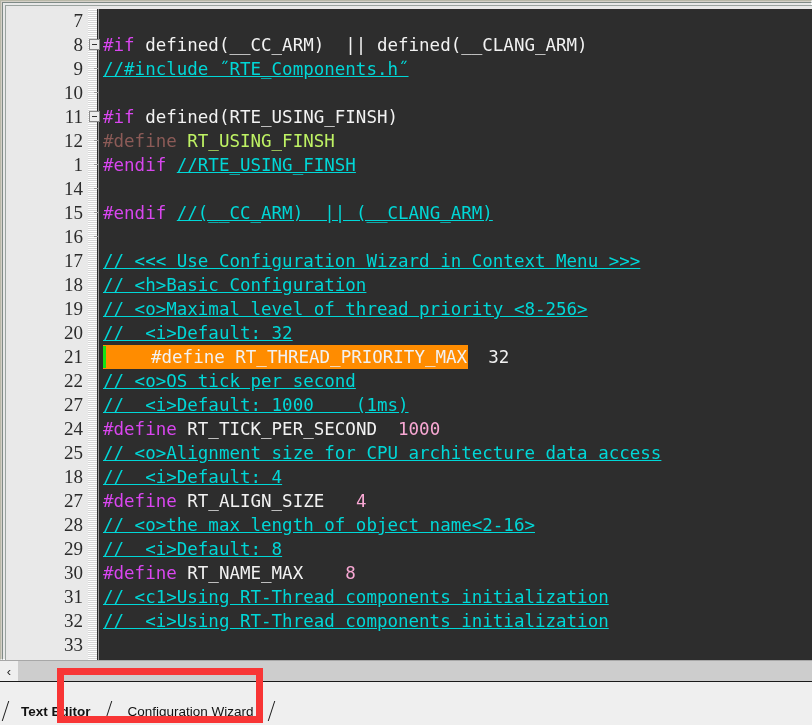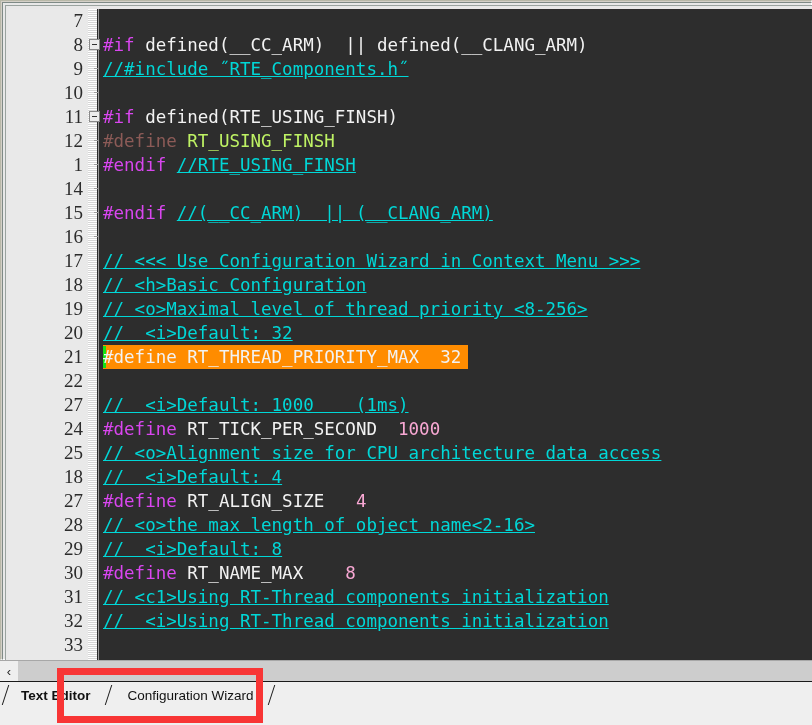--- a/index.html
+++ b/index.html
@@ -98,21 +98,21 @@
     letter-spacing:0px;
     color:#e6e6e6;white-space:pre;
   }
   .cm{color:#00d7d7;text-decoration:underline;}       
   .pp{color:#d946ef;}       
   .id{color:#f2f2f2;margin-top:32px;}       
   .num{color:#f9a8d4;}      
   .dim-pp{color:#8c5b57;}   
   .dim-id{color:#bef264;}   
 
-  .row.hl .code{color:#ffffff;}
+  .row.hl .code{color:#ffffff;padding-left:48px;}
   .hlbg{
     position:absolute;top:0;left:94px;height:24px;
     background:#ff8c00;
   }
   .cursorbar{
     position:absolute;left:94px;top:1px;width:3px;height:22px;
     background:#14e214;
   }
 
   
@@ -131,21 +131,21 @@
     position:absolute;left:18px;top:0;right:0;height:20px;
     background:#cdcdcd;
   }
 
   
   .tabstrip{
     position:absolute;left:0;top:681px;width:812px;height:44px;
     background:#efefef;border-top:1px solid #1a1a1a;
   }
   .tabs{
-    position:absolute;left:0;top:0;height:26px;
+    position:absolute;left:0;top:16px;height:26px;
     display:flex;align-items:center;
     font-size:13.5px;color:#111;
   }
   .tab{
     position:relative;height:26px;display:flex;align-items:center;
     padding:0 12px 0 14px;white-space:nowrap;
   }
   .tab.active{font-weight:bold;padding-left:10px;}
   .tabsep{
     width:11px;height:26px;position:relative;
@@ -188,21 +188,21 @@
               <div class="row"><div class="lno">12</div><div class="foldtick"></div><div class="code"><span class="dim-pp">#define</span><span class="dim-id"> RT_USING_FINSH</span></div></div>
               <div class="row"><div class="lno">1</div><div class="foldtick"></div><div class="code"><span class="pp">#endif</span><span class="id"> </span><span class="cm">//RTE_USING_FINSH</span></div></div>
               <div class="row"><div class="lno">14</div><div class="foldtick"></div><div class="code"></div></div>
               <div class="row"><div class="lno">15</div><div class="foldtick"></div><div class="code"><span class="pp">#endif</span><span class="id"> </span><span class="cm">//(__CC_ARM)  || (__CLANG_ARM)</span></div></div>
               <div class="row"><div class="lno">16</div><div class="foldtick"></div><div class="code"></div></div>
               <div class="row"><div class="lno">17</div><div class="code"><span class="cm">// &lt;&lt;&lt; Use Configuration Wizard in Context Menu &gt;&gt;&gt;</span></div></div>
               <div class="row"><div class="lno">18</div><div class="code"><span class="cm">// &lt;h&gt;Basic Configuration</span></div></div>
               <div class="row"><div class="lno">19</div><div class="code"><span class="cm">// &lt;o&gt;Maximal level of thread priority &lt;8-256&gt;</span></div></div>
               <div class="row"><div class="lno">20</div><div class="code"><span class="cm">//  &lt;i&gt;Default: 32</span></div></div>
               <div class="row hl"><div class="lno">21</div><div class="hlbg" style="width: 364.7px;"></div><div class="cursorbar"></div><div class="code"><span class="id">#define RT_THREAD_PRIORITY_MAX  32</span></div></div>
-              <div class="row"><div class="lno">22</div></div>
+              <div class="row"><div class="lno">22</div><div class="code"><span class="cm">// &lt;o&gt;OS tick per second</span></div></div>
               <div class="row"><div class="lno">27</div><div class="code"><span class="cm">//  &lt;i&gt;Default: 1000    (1ms)</span></div></div>
               <div class="row"><div class="lno">24</div><div class="code"><span class="pp">#define</span><span class="id"> RT_TICK_PER_SECOND  </span><span class="num">1000</span></div></div>
               <div class="row"><div class="lno">25</div><div class="code"><span class="cm">// &lt;o&gt;Alignment size for CPU architecture data access</span></div></div>
               <div class="row"><div class="lno">18</div><div class="code"><span class="cm">//  &lt;i&gt;Default: 4</span></div></div>
               <div class="row"><div class="lno">27</div><div class="code"><span class="pp">#define</span><span class="id"> RT_ALIGN_SIZE   </span><span class="num">4</span></div></div>
               <div class="row"><div class="lno">28</div><div class="code"><span class="cm">// &lt;o&gt;the max length of object name&lt;2-16&gt;</span></div></div>
               <div class="row"><div class="lno">29</div><div class="code"><span class="cm">//  &lt;i&gt;Default: 8</span></div></div>
               <div class="row"><div class="lno">30</div><div class="code"><span class="pp">#define</span><span class="id"> RT_NAME_MAX    </span><span class="num">8</span></div></div>
               <div class="row"><div class="lno">31</div><div class="code"><span class="cm">// &lt;c1&gt;Using RT-Thread components initialization</span></div></div>
               <div class="row"><div class="lno">32</div><div class="code"><span class="cm">//  &lt;i&gt;Using RT-Thread components initialization</span></div></div>

